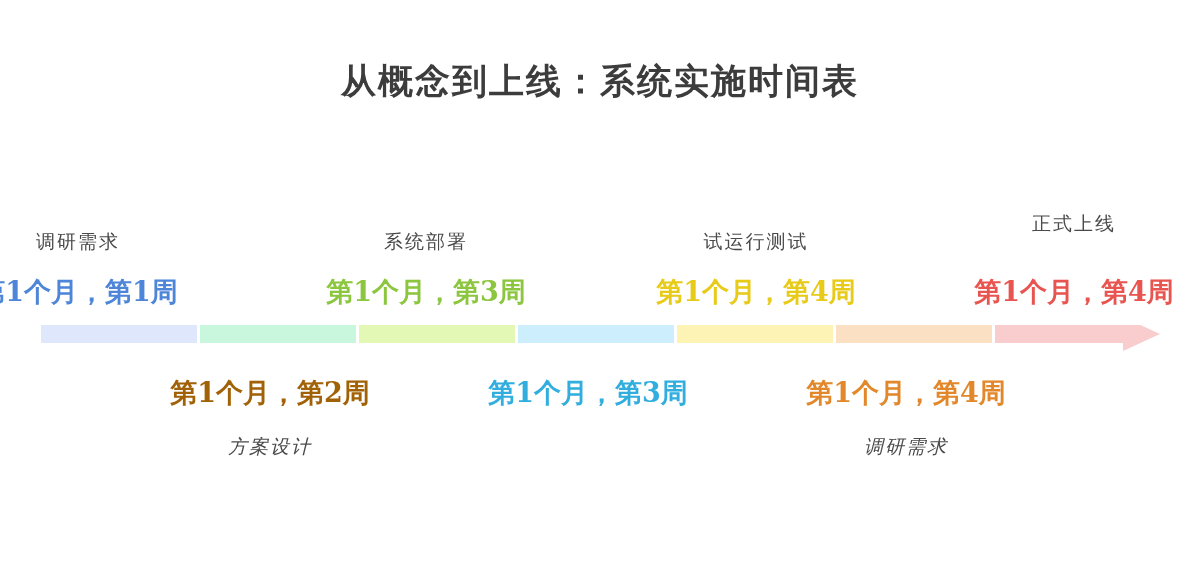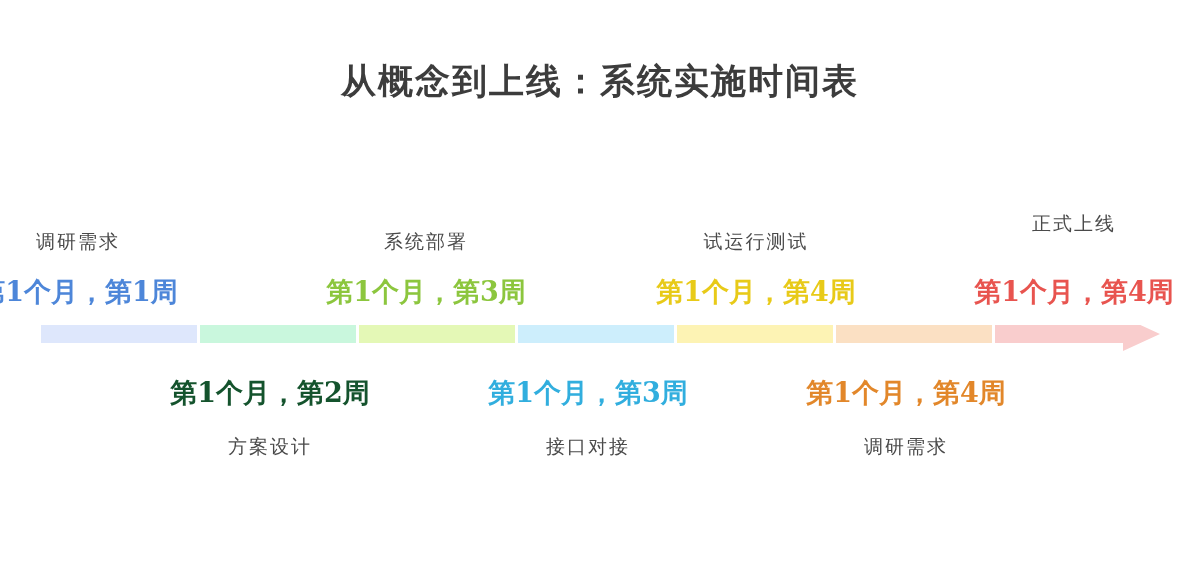--- a/index.html
+++ b/index.html
@@ -75,21 +75,21 @@
   }
   .m-date {
     font-size: 27px;
     font-weight: 700;
     line-height: 1.32;
     font-family: "DejaVu Serif", "Liberation Serif", serif;
     letter-spacing: 0px;
   }
 
   .milestone.above .m-name { margin-bottom: 22px; }
-  .milestone.below .m-name { margin-top: 24px; }
+  .milestone.below .m-name { margin-top: 24px; font-style: italic; }
 
   
   .milestone.first { text-align: center; }
 </style>
 </head>
 <body>
 
 <div id="timeline-root">
 
   <div class="chart-title">从概念到上线：系统实施时间表</div>
@@ -122,27 +122,26 @@
     <div class="m-name">试运行测试</div>
     <div class="m-date" style="color:#e8ca18;">第1个月，第4周</div>
   </div>
 
   <div class="milestone above" style="left:965px; top:120px; width:218px; height:190px;gap:18px;">
     <div class="m-name">正式上线</div>
     <div class="m-date" style="color:#e8544f;">第1个月，第4周</div>
   </div>
 
   <div class="milestone below" style="left:161px; top:375px; width:218px; height:170px;">
-    <div class="m-date" style="color:#14532d;">第1个月，第2周</div>
+    <div class="m-date" style="color:#a16207;">第1个月，第2周</div>
     <div class="m-name">方案设计</div>
   </div>
 
   <div class="milestone below" style="left:479px; top:375px; width:218px; height:170px;">
     <div class="m-date" style="color:#31aede;">第1个月，第3周</div>
-    <div class="m-name">接口对接</div>
   </div>
 
   <div class="milestone below" style="left:797px; top:375px; width:218px; height:170px;">
     <div class="m-date" style="color:#e2872a;">第1个月，第4周</div>
     <div class="m-name">调研需求</div>
   </div>
 
 </div>
 
 </body></html>

